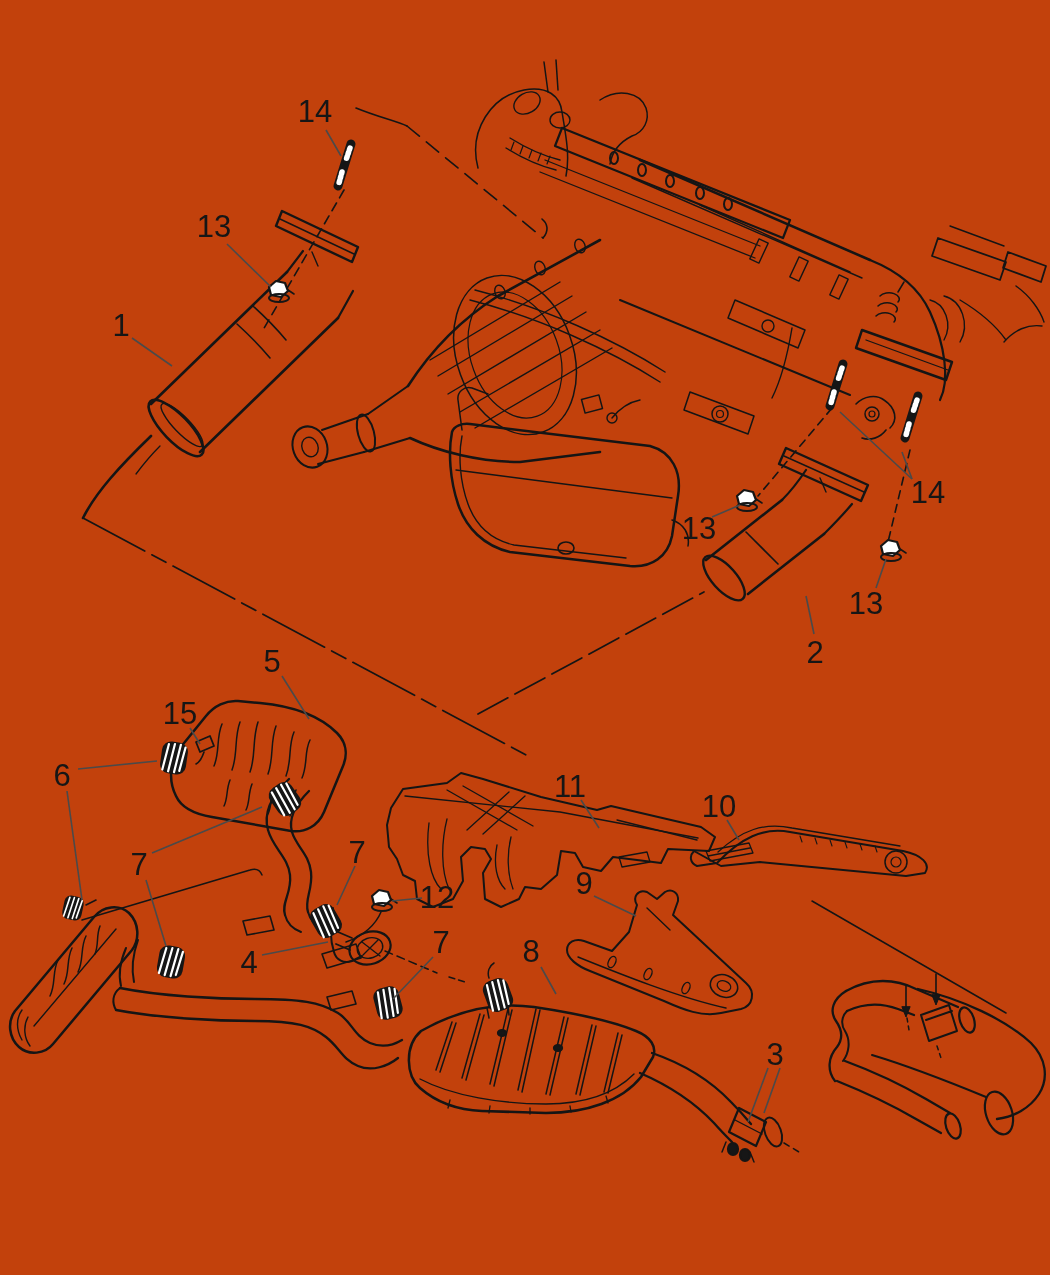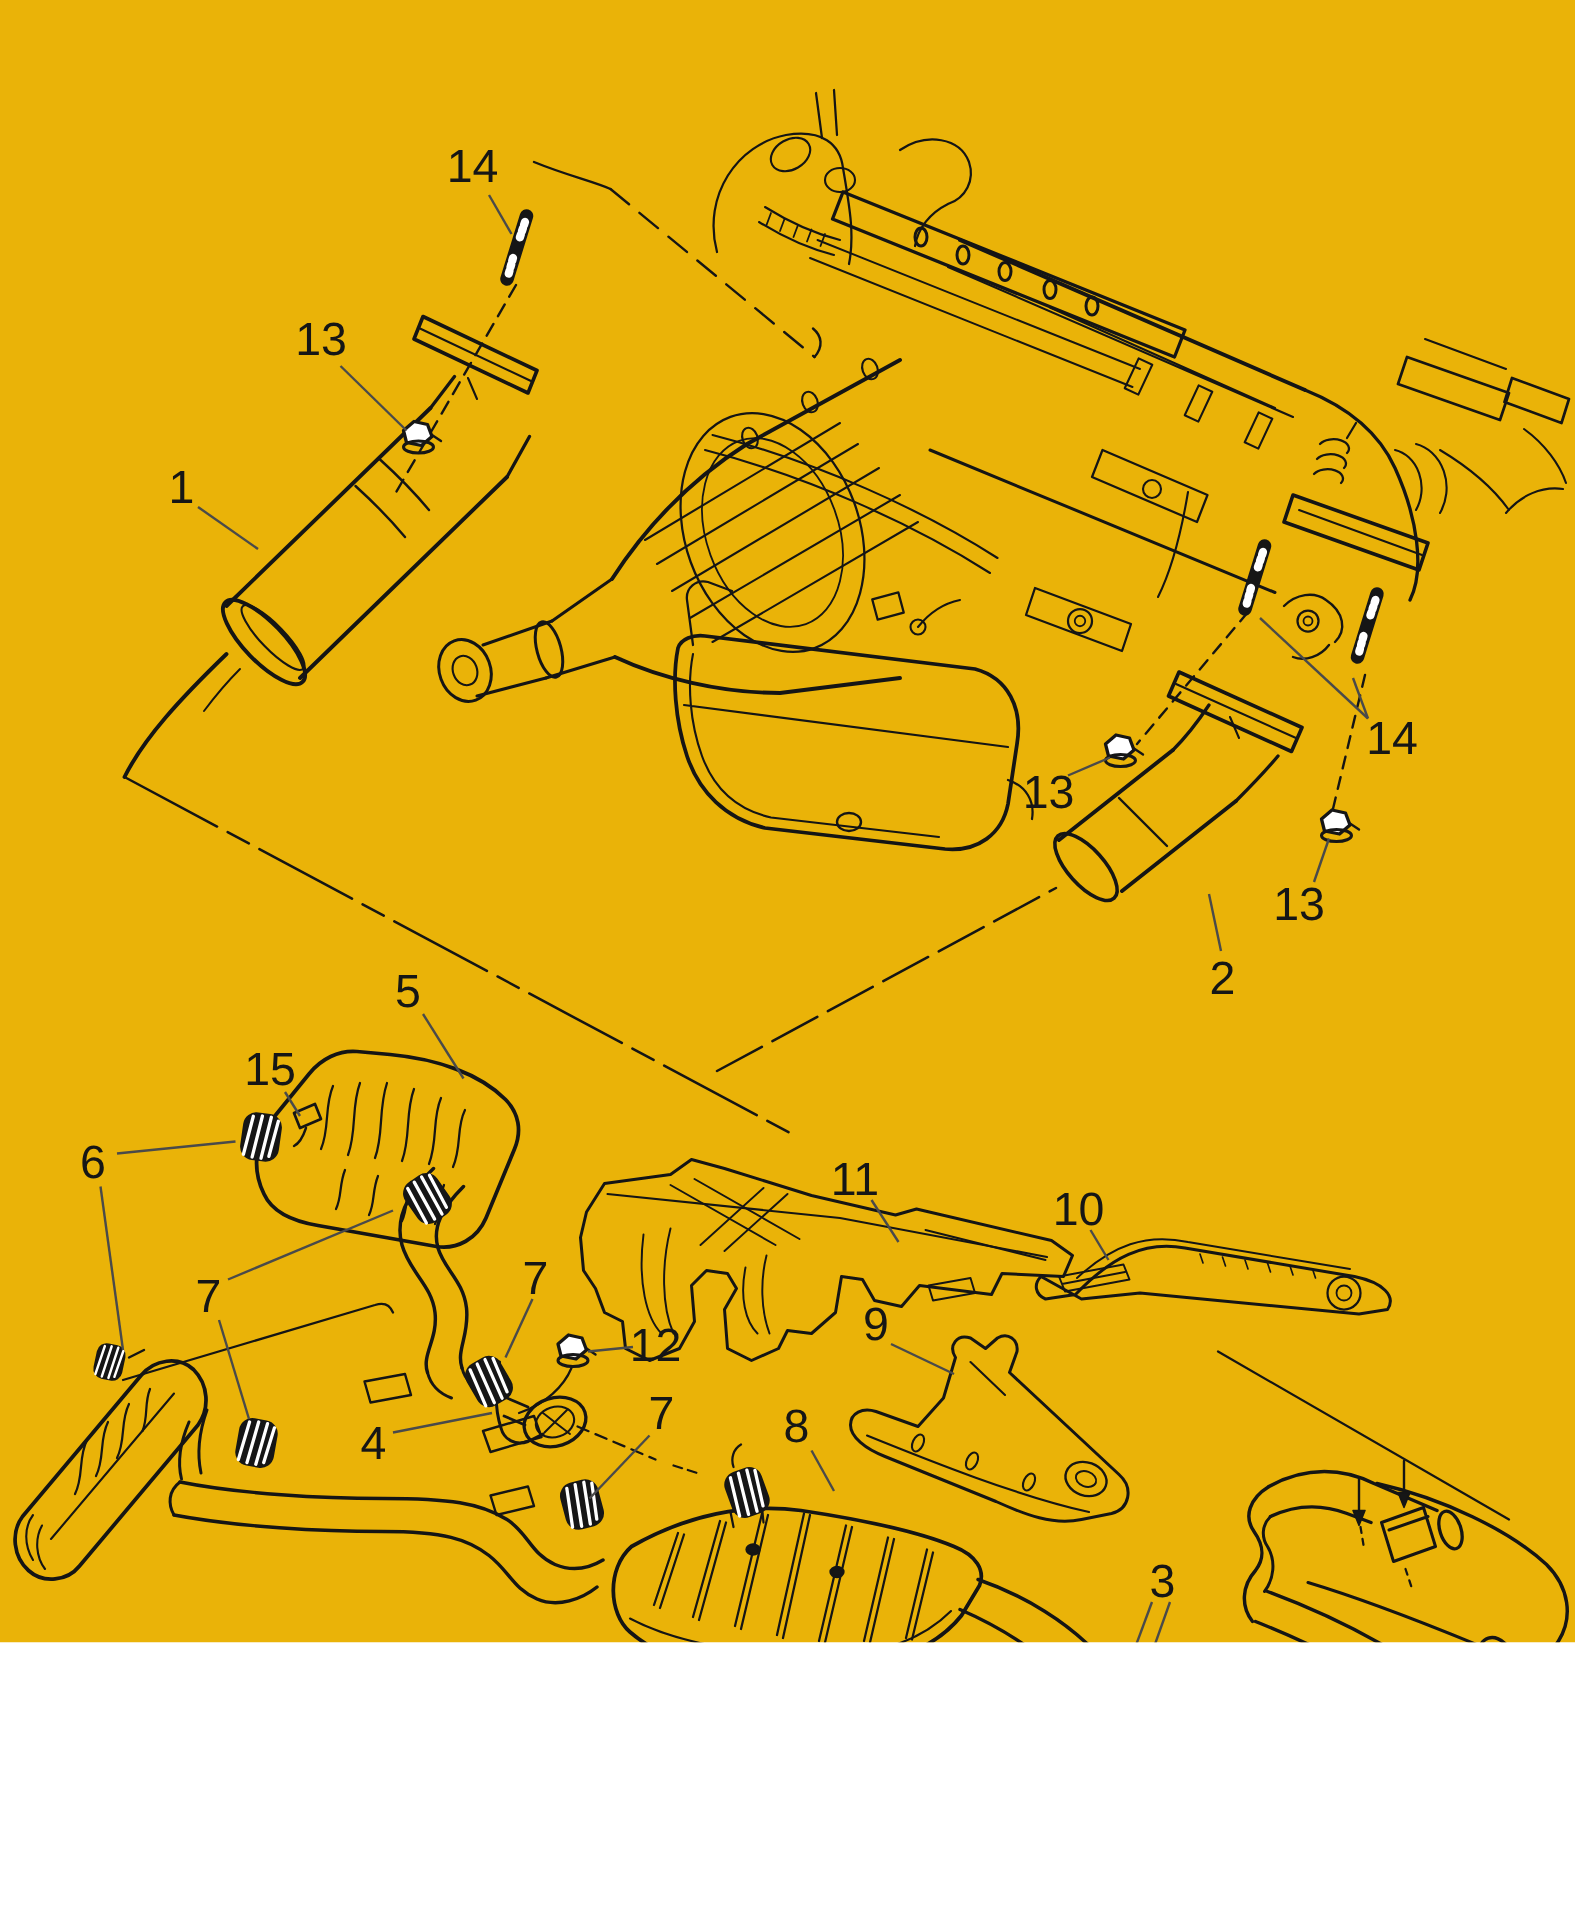--- a/index.html
+++ b/index.html
@@ -1,16 +1,16 @@
 <!DOCTYPE html>
 <html><head>
 <meta charset="utf-8">
 <style>
   html,body{margin:0;padding:0;background:#ffffff;}
-  .stage{position:relative;width:1050px;height:1095px;background:#eab308;overflow:hidden;
+  .stage{position:relative;width:1050px;height:1275px;background:#c2410c;overflow:hidden;
          font-family:"Liberation Sans", sans-serif;}
   svg{position:absolute;left:0;top:0;}
   .callout{font-family:"Liberation Sans", sans-serif;font-size:31px;fill:#161616;
            text-anchor:middle;dominant-baseline:central;cursor:pointer;}
   .leader{stroke:#4a4a4a;stroke-width:1.6;fill:none;}
   .ink{stroke:#151515;fill:none;stroke-linecap:round;stroke-linejoin:round;}
 </style>
 </head>
 <body>
 

